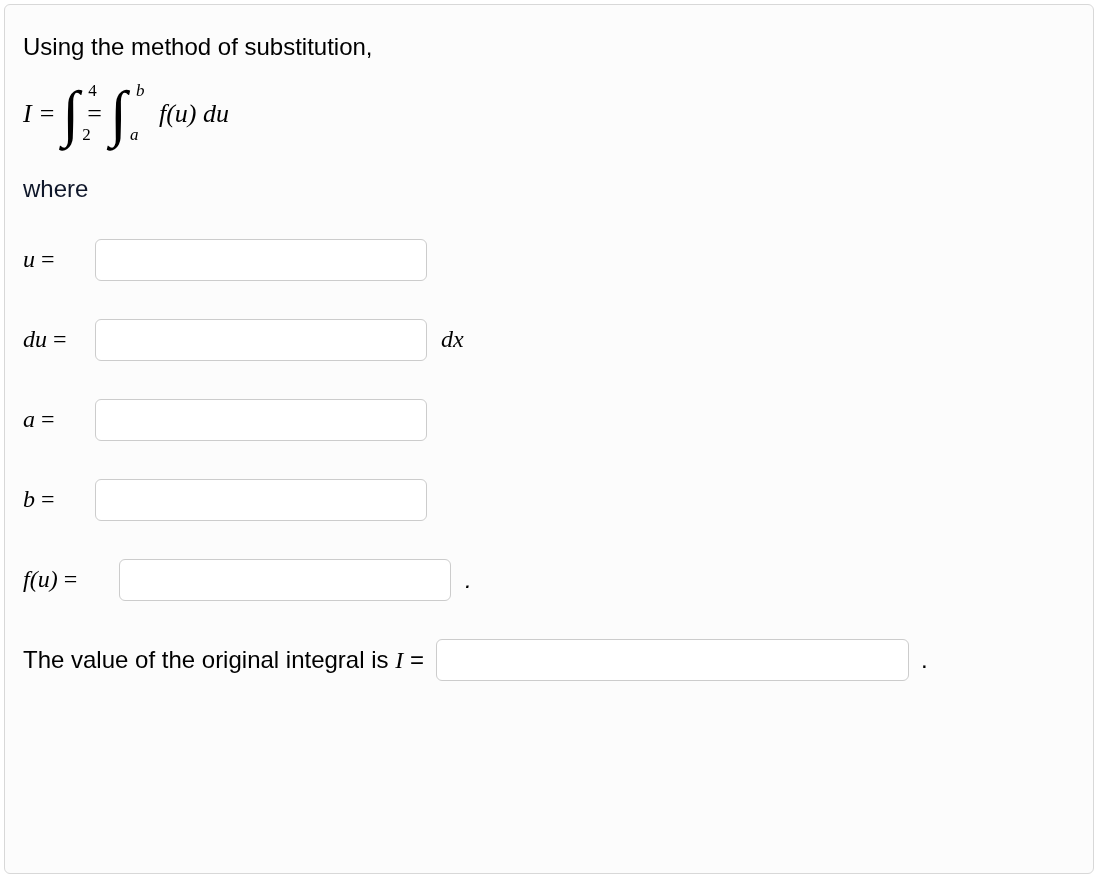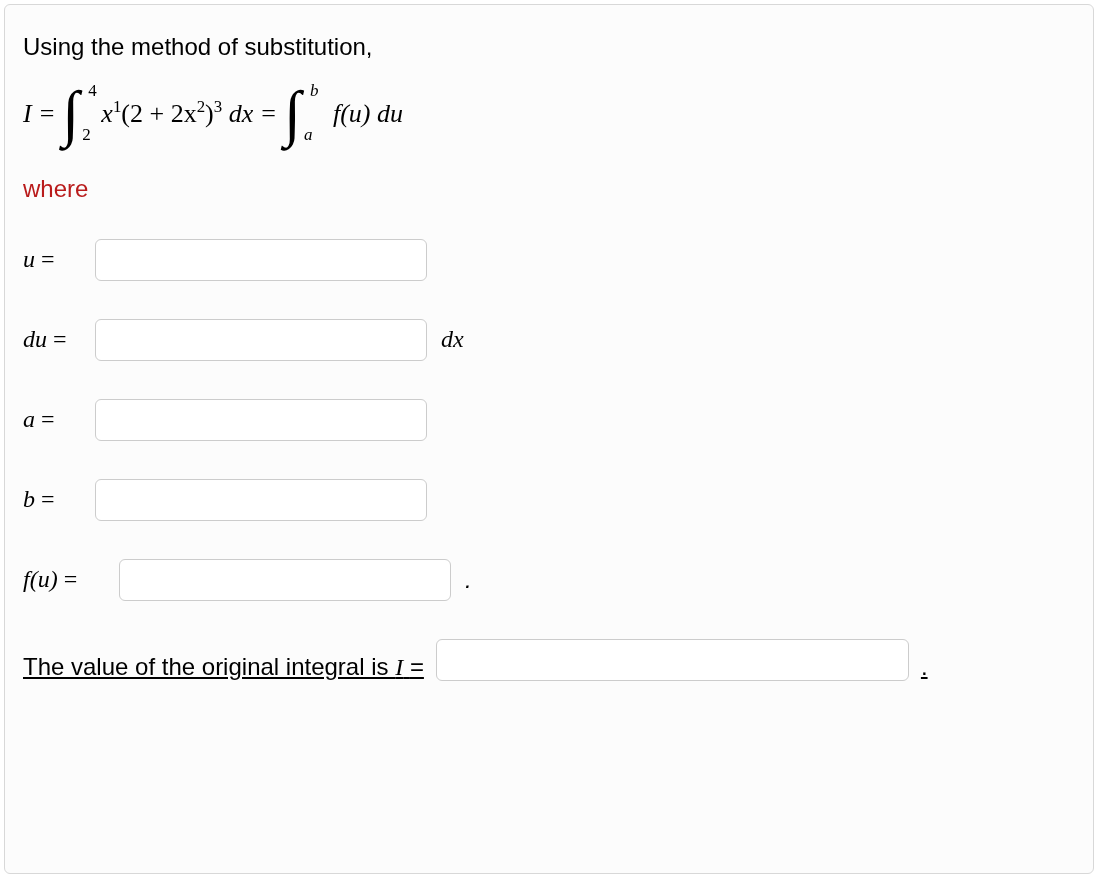--- a/index.html
+++ b/index.html
@@ -61,21 +61,21 @@
     .integrand {
       margin-left: 22px;
     }
     sup {
       font-size: 0.65em;
       vertical-align: super;
       line-height: 0;
     }
     .where {
       font-size: 24px;
-      color: #b91c1c;
+      color: #0f172a;
       font-family: Arial, Helvetica, sans-serif;
       margin-bottom: 36px;
     }
     .field-row {
       display: flex;
       align-items: center;
       gap: 14px;
       margin-bottom: 38px;
       font-size: 24px;
       font-style: italic;
@@ -105,26 +105,25 @@
     .input-wide {
       width: 473px;
     }
     .suffix {
       font-style: italic;
       font-size: 24px;
       font-family: 'Times New Roman', serif;
     }
     .final-row {
       display: flex;
-      align-items: flex-end;
+      align-items: center;
       gap: 12px;
       font-size: 24px;
       font-family: Arial, Helvetica, sans-serif;
       margin-top: 30px;
-      text-decoration: underline;
     }
     .final-row .math-i {
       font-family: 'Times New Roman', serif;
       font-style: italic;
     }
     .period {
       font-size: 24px;
       font-family: Arial, sans-serif;
     }
     .eq {
@@ -139,23 +138,20 @@
 
   <p class="intro">Using the method of substitution,</p>
 
   <div class="math-display">
     <span style="font-style:italic;">I</span>
     <span>=</span>
     <span class="integral">
       <span class="integral-sign">∫</span>
       <span class="int-upper">4</span>
       <span class="int-lower">2</span>
-      <span class="integrand">
-        <span style="font-style:italic;">x</span><sup>1</sup><span>(2 + 2x</span><sup>2</sup><span>)</span><sup>3</sup><span style="font-style:italic;"> dx</span>
-      </span>
     </span>
     <span>=</span>
     <span class="integral">
       <span class="integral-sign">∫</span>
       <span class="int-upper" style="font-style:italic;">b</span>
       <span class="int-lower" style="font-style:italic;">a</span>
       <span class="integrand" style="font-style:italic;margin-left:32px;">f(u) du</span>
     </span>
   </div>
 

